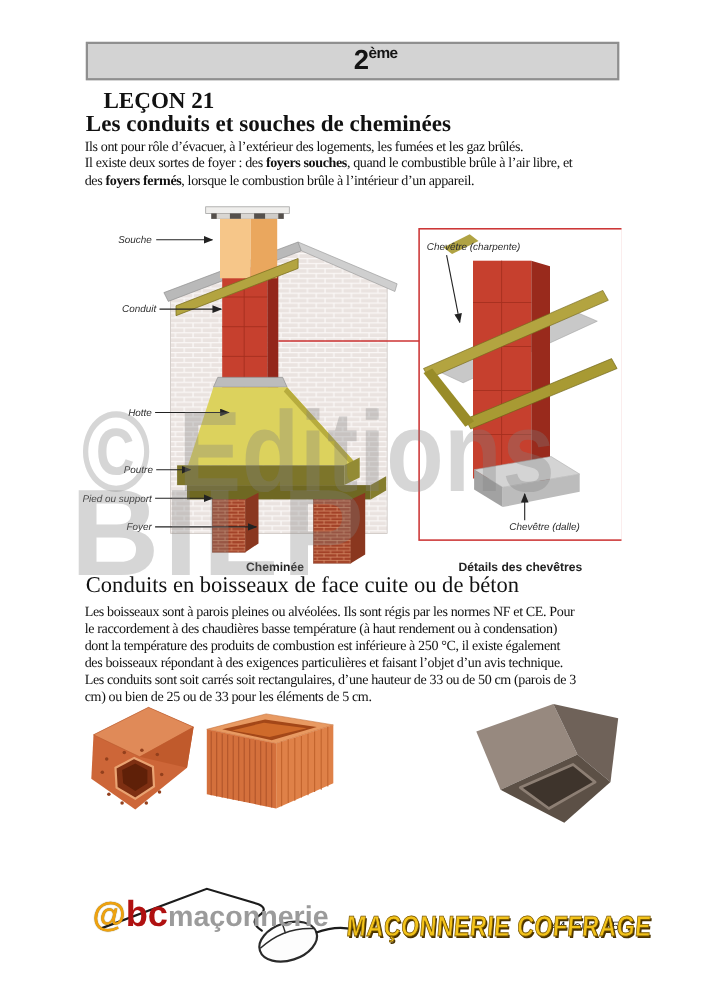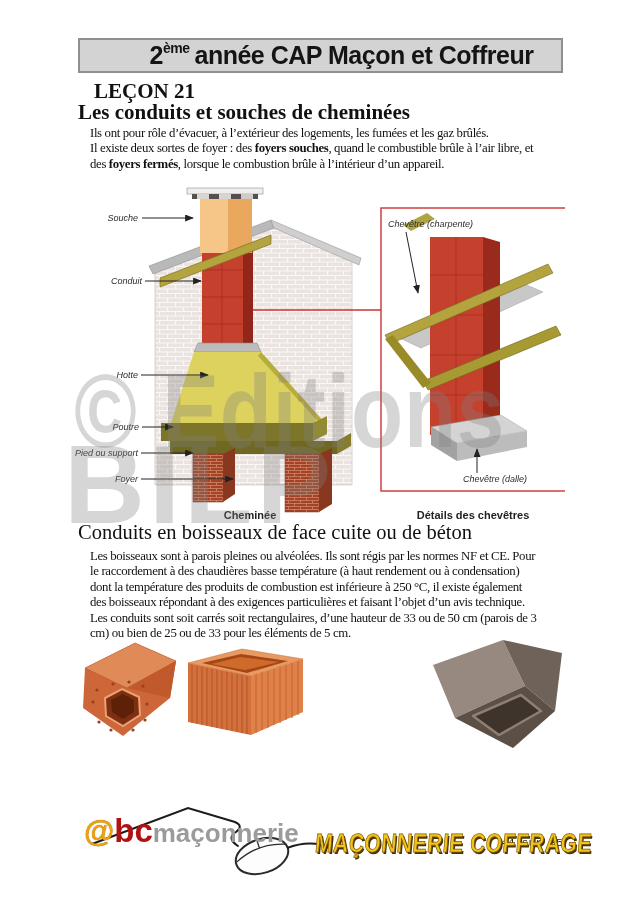--- a/index.html
+++ b/index.html
@@ -31,21 +31,21 @@
   }
   .h2 {
     position: absolute; left: 78px; top: 100px;
     font-size: 21px; font-weight: bold;
   }
   .h2b {
     position: absolute; left: 78px; top: 521px;
     font-size: 20.5px; font-weight: normal;
   }
   .body-text {
-    position: absolute; left: 90px;
+    position: absolute; left: 77px;
     width: 540px;
     font-size: 12.8px; line-height: 15.4px; letter-spacing: -0.35px;
     white-space: pre-line;
   }
   .p1 { top: 126px; }
   .p2 { top: 549px; }
   .p3 { top: 752px; }
   .body-text b { letter-spacing: -0.35px; }
   .figure-main { position: absolute; left: 75px; top: 185px; z-index: 1; }
   .figure-blocks { position: absolute; left: 75px; top: 638px; z-index: 1; }
@@ -88,21 +88,20 @@
   }
 </style>
 </head>
 <body>
 
 <div class="page">
 
   <div class="banner">
     <span>2</span>
       <sup>ème</sup>
-      <span class="rest">année CAP Maçon et Coffreur</span>
   </div>
 
   <div class="h1">LEÇON 21</div>
   <div class="h2">Les conduits et souches de cheminées</div>
 
   <p class="body-text p1"><span>Ils ont pour rôle d’évacuer, à l’extérieur des logements, les fumées et les gaz brûlés.
 Il existe deux sortes de foyer : des </span><b>foyers souches</b><span>, quand le combustible brûle à l’air libre, et
 des </span><b>foyers fermés</b><span>, lorsque le combustion brûle à l’intérieur d’un appareil.</span></p>
 
   <svg class="figure-main" width="490" height="340" viewBox="0 0 490 340">

